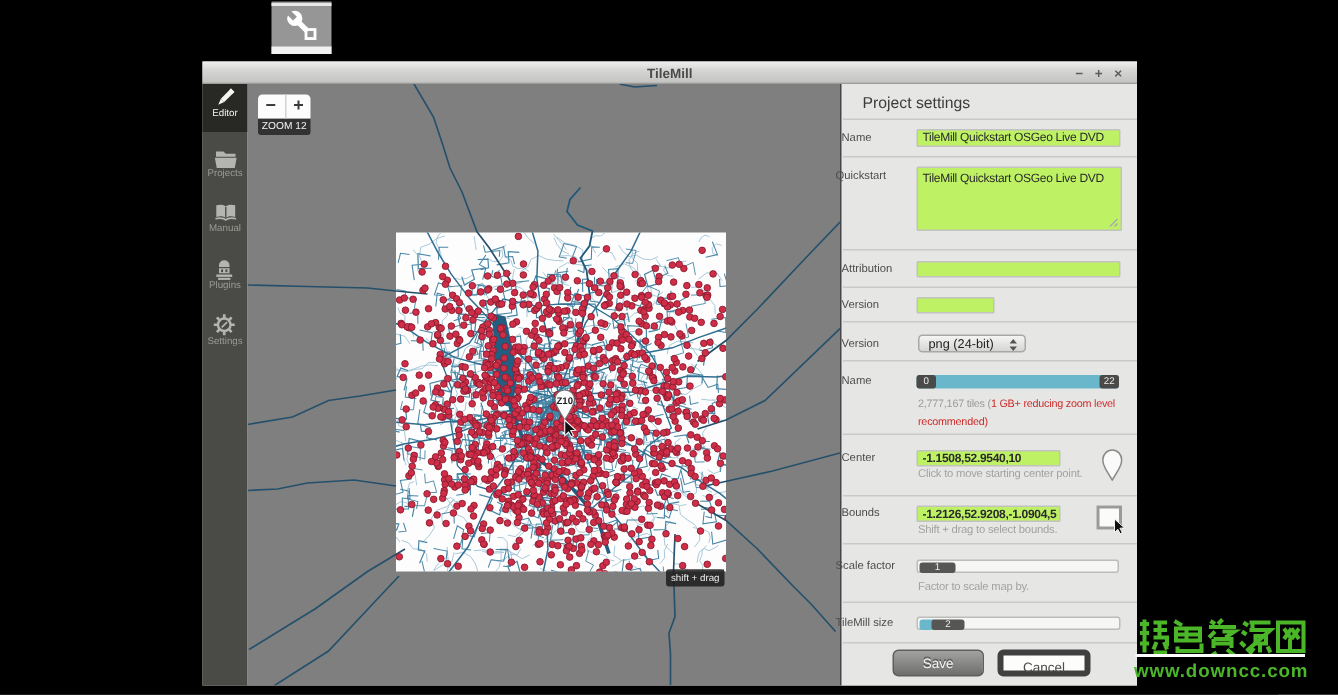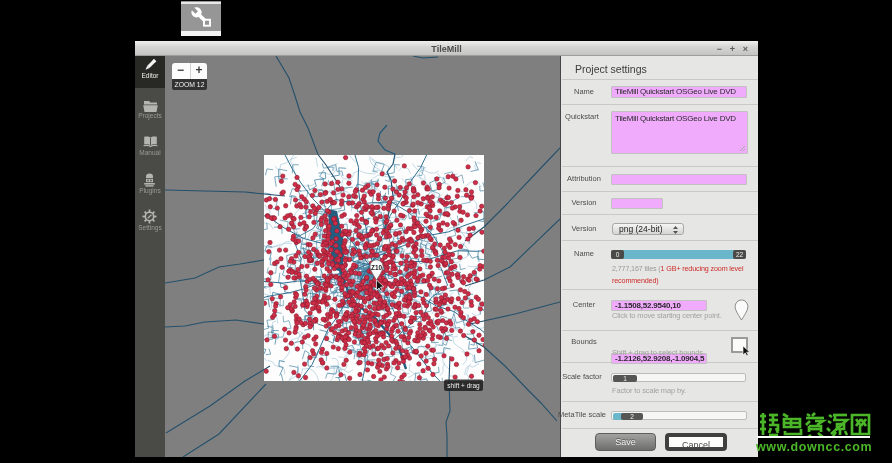--- a/index.html
+++ b/index.html
@@ -40,23 +40,23 @@
   color:#3a3a3a; font-size:12px; line-height:15px; text-align:center; font-weight:bold; }
 #zoomctl .bt i.plus { right:0; border-left:1px solid #d2d2d2; }
 #zoomctl .zl { height:11px; background:rgba(40,40,40,0.88); border-radius:0 0 2px 2px;
   color:#f0f0f0; font-size:6.8px; line-height:11px; text-align:center; }
 
 
 #panel { left:425px; top:15px; width:198px; height:401px; background:#e6e6e4;
   border-left:1px solid #46464a; }
 .sect { position:absolute; left:1px; right:0; border-top:1px solid #c9c9c7; }
 .hd { font-size:10.5px; color:#3c3c3c; }
-.flabel { position:absolute; left:0; width:46px; text-align:center; font-size:7.5px; color:#4c4c4c; }
+.flabel { position:absolute; left:0; width:46px; text-align:left; font-size:7.5px; color:#4c4c4c; }
 .fl2 { width:50px; left:-4px; }
-.inp { position:absolute; background:#f0abfc; border:1px solid #c2c2c0; border-radius:1px;
+.inp { position:absolute; background:#bef264; border:1px solid #c2c2c0; border-radius:1px;
   font-size:8px; letter-spacing:-0.2px; color:#2a2a2a; padding:0 3px; line-height:10px; }
 .hint { position:absolute; font-size:7.5px; letter-spacing:-0.15px; color:#a2a2a0; }
 .red { color:#cc2b2b; }
 .gtxt { color:#9a9a98;margin-top:36px; }
 </style></head><body>
 <div id="stage">
 <div id="task" class="abs">
 <div class="tb"></div>
       <div class="bb"></div>
 <svg style="position:absolute;left:7px;top:3px" width="28" height="28" viewBox="0 0 28 28">
@@ -2300,32 +2300,32 @@
           <div style="position:absolute;right:0;top:0;width:13px;height:9px;background:#4a4a48;border-radius:2px;color:#eee;font-size:6.5px;line-height:9px;text-align:center">22</div>
         </div>
 <div class="abs hint" style="left:51px;top:207px;width:136px;line-height:12px;font-size:7.2px"><span class="gtxt">2,777,167 tiles (</span><span class="red">1 GB+ reducing zoom level recommended)</span></div>
 <div class="abs flabel" style="top:244px">Center</div>
 <div class="abs inp" style="left:50px;top:244px;width:96px;height:11px;line-height:9px;font-weight:bold;font-size:8px;white-space:nowrap;overflow:hidden">-1.1508,52.9540,10</div>
 <div class="abs hint" style="left:51px;top:255px">Click to move starting center point.</div>
 <svg class="abs" style="left:173px;top:243px" width="15" height="22" viewBox="0 0 15 22">
           <path d="M7.5 21 C3.4 14.5 1.2 11 1.2 7.6 C1.2 3.9 4 1 7.5 1 C11 1 13.8 3.9 13.8 7.6 C13.8 11 11.6 14.5 7.5 21 Z" fill="#fafafa" stroke="#8a8a88" stroke-width="1"></path>
         </svg>
 <div class="abs flabel" style="top:281px">Bounds</div>
-<div class="abs inp" style="left:50px;top:297px;width:96px;height:11px;line-height:9px;font-weight:bold;font-size:8px;white-space:nowrap;overflow:hidden">-1.2126,52.9208,-1.0904,5</div>
+<div class="abs inp" style="left:50px;top:281px;width:96px;height:11px;line-height:9px;font-weight:bold;font-size:8px;white-space:nowrap;overflow:hidden">-1.2126,52.9208,-1.0904,5</div>
 <div class="abs hint" style="left:51px;top:292px">Shift + drag to select bounds.</div>
 <div class="abs" style="left:170px;top:281px;width:17px;height:16px;border:2px solid #9a9a98;background:#fbfbf9"></div>
 <svg class="abs" style="left:181px;top:290px" width="9" height="12" viewBox="0 0 9 12">
           <path d="M1 0 L1 9 L3.2 6.9 L4.8 9.8 L6.2 9 L4.6 6.2 L7.6 5.9 Z" fill="#111" stroke="#fff" stroke-width="0.6"></path>
         </svg>
 <div class="abs flabel fl2" style="top:316px">Scale factor</div>
 <div class="abs" style="left:50px;top:317px;width:135px;height:9px;background:#f6f6f4;border:1px solid #bcbcba;border-radius:2px">
           <div style="position:absolute;left:1px;top:0.5px;width:24px;height:7px;background:#565654;border-radius:2px;color:#eee;font-size:6.5px;line-height:7px;text-align:center">1</div>
         </div>
 <div class="abs hint" style="left:51px;top:330px">Factor to scale map by.</div>
-<div class="abs flabel fl2" style="top:354px">MetaTile scale</div>
+<div class="abs flabel fl2" style="top:354px">TileMill size</div>
 <div class="abs" style="left:50px;top:355px;width:136px;height:9px;background:#f6f6f4;border:1px solid #bcbcba;border-radius:2px">
           <div style="position:absolute;left:1px;top:0.5px;width:10px;height:7px;background:#6ab6cb;border-radius:2px 0 0 2px"></div>
           <div style="position:absolute;left:9px;top:0.5px;width:22px;height:7px;background:#565654;border-radius:2px;color:#eee;font-size:6.5px;line-height:7px;text-align:center">2</div>
         </div>
 <div class="abs" style="left:34px;top:377px;width:61px;height:18px;background:linear-gradient(#a2a2a0,#6e6e6c);border:1px solid #5e5e5c;border-radius:4px;color:#f2f2f0;font-size:9px;line-height:17px;text-align:center;text-shadow:0 -1px 0 rgba(0,0,0,0.4)">Save</div>
 <div class="abs" style="left:104px;top:377px;width:62px;height:18px;background:#fdfdfb;border:4px solid #404040;border-radius:4px;color:#4c4c4c;font-size:9px;line-height:17px;text-align:center">Cancel</div>
 </div>
 </div>
 <div class="abs" style="left:756px;top:410px;width:136px;height:53px;color:#4cb629">
 <svg width="114" height="25" viewBox="0 0 114 25" style="position:absolute;left:1px;top:2px">

